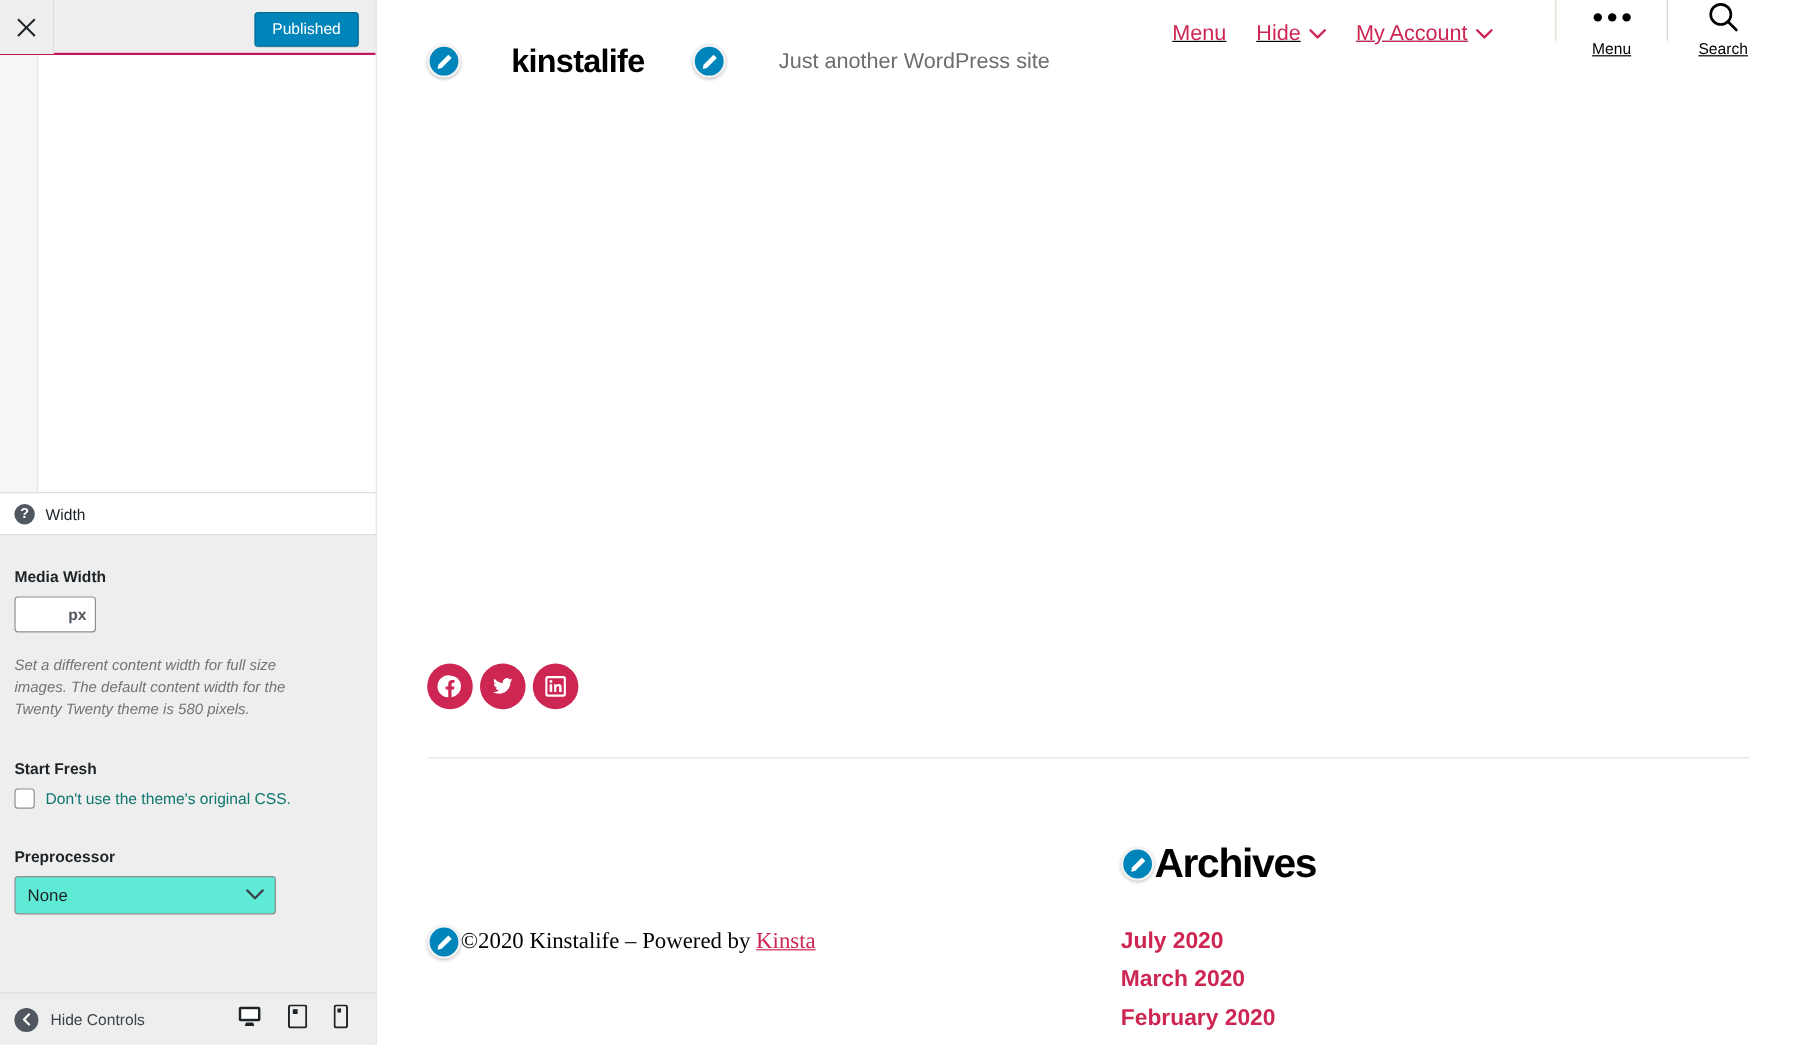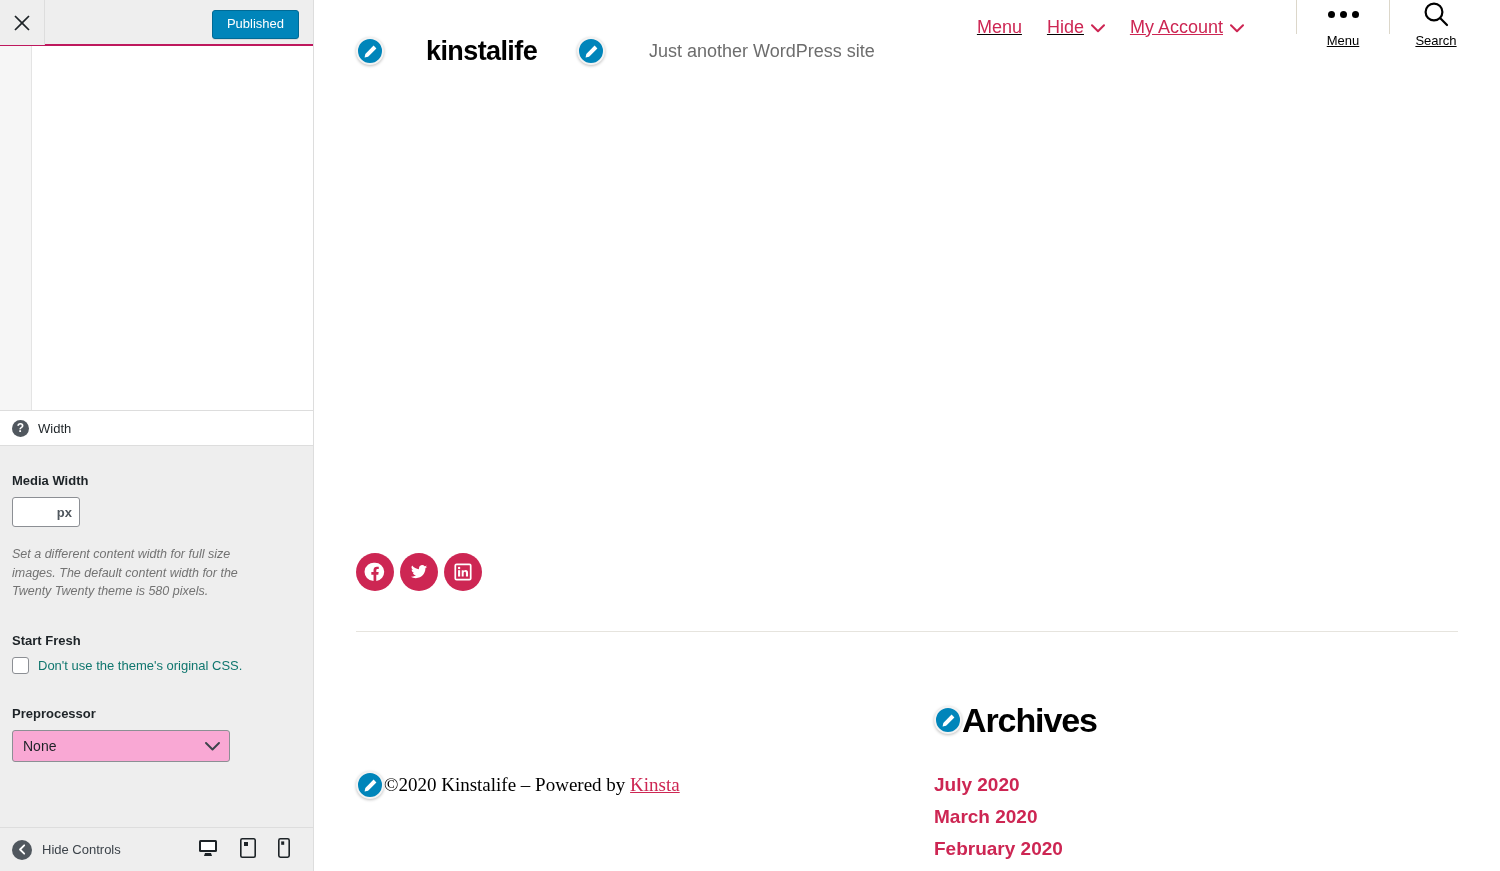--- a/index.html
+++ b/index.html
@@ -189,21 +189,21 @@
     margin-left: 9px;
     font-size: 13px;
     color: #0f766e;
   }
 
   .cz-select {
     position: relative;
     margin-top: 2px;
     width: 218px;
     height: 32px;
-    background: #f9a8d4;
+    background: #5eead4;
     border: 1px solid #8c8f94;
     border-radius: 3px;
     display: flex;
     align-items: center;
     padding: 0 10px;
     cursor: pointer;
   }
   .cz-select-value { font-size: 14px; color: #1d2327; }
   .cz-select-caret {
     position: absolute;

